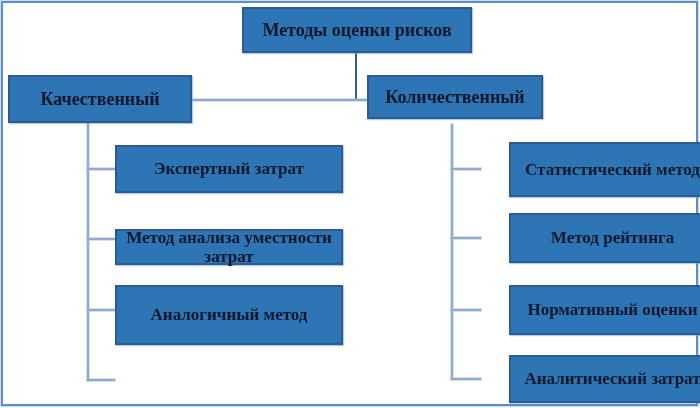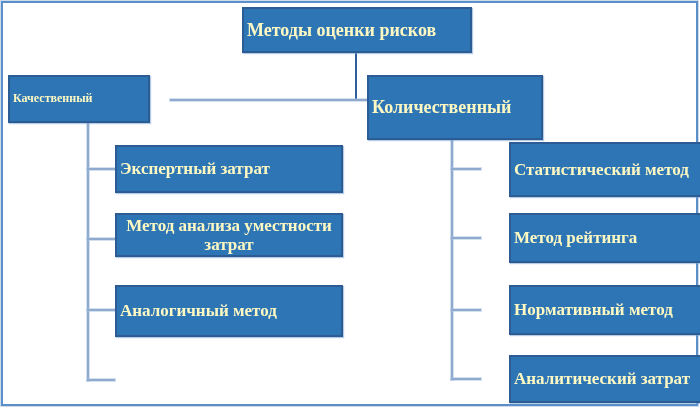--- a/index.html
+++ b/index.html
@@ -19,40 +19,40 @@
     left: 1px; top: 1px; right: 2px; bottom: 2px;
     border: 2px solid #5b8fc9;
     box-shadow: 0 0 0 1px rgba(145,175,215,0.45);
     pointer-events: none;
   }
   .node {
     position: absolute;
     background: #2e75b6;
     border: 2px solid #2b5c94;
     box-sizing: border-box;
-    color: #fef9c3;
+    color: #0f172a;
     font-weight: bold;
     display: flex;
     align-items: center;
-    justify-content: flex-start;
+    justify-content: center;
     text-align: center;
     line-height: 1.12;
     box-shadow: 1px 1px 1px rgba(120,160,210,0.55);
     padding: 1px 3px;
   }
   .root  { left: 242px; top: 7px;  width: 230px; height: 46px; font-size: 18px; }
-  .qual  { left: 8px;   top: 75px; width: 142px; height: 48px; font-size: 12px; }
-  .quant { left: 367px; top: 75px; width: 176px; height: 65px; font-size: 18px; }
+  .qual  { left: 8px;   top: 75px; width: 184px; height: 48px; font-size: 18px; }
+  .quant { left: 367px; top: 75px; width: 176px; height: 44px; font-size: 18px; }
 
   .leaf  { font-size: 17px; }
   .l-col { left: 115px; width: 228px; }
   .r-col { left: 509px; width: 207px; }
   .l1 { top: 145px; height: 48px; }
-  .l2 { top: 213px; height: 44px; }
-  .l3 { top: 285px; height: 52px; }
+  .l2 { top: 229px; height: 36px; }
+  .l3 { top: 285px; height: 60px; }
   .l4 { top: 358px; height: 45px; }
   .r1 { top: 142px; height: 55px; }
   .r2 { top: 213px; height: 50px; }
   .r3 { top: 285px; height: 50px; }
   .r4 { top: 355px; height: 48px; }
 
   .line {
     position: absolute;
     background: #8faacd;
     box-shadow: 0 0 0 1px rgba(170,195,225,0.5);
@@ -113,19 +113,19 @@
     <span>Аналогичный метод</span>
   </div>
 
   <div class="node leaf r-col r1">
     <span>Статистический метод</span>
   </div>
   <div class="node leaf r-col r2">
     <span>Метод рейтинга</span>
   </div>
   <div class="node leaf r-col r3">
-    <span>Нормативный метод</span>
+    <span>Нормативный оценки</span>
   </div>
   <div class="node leaf r-col r4">
     <span>Аналитический затрат</span>
   </div>
 
 </div>
 
 </body></html>

